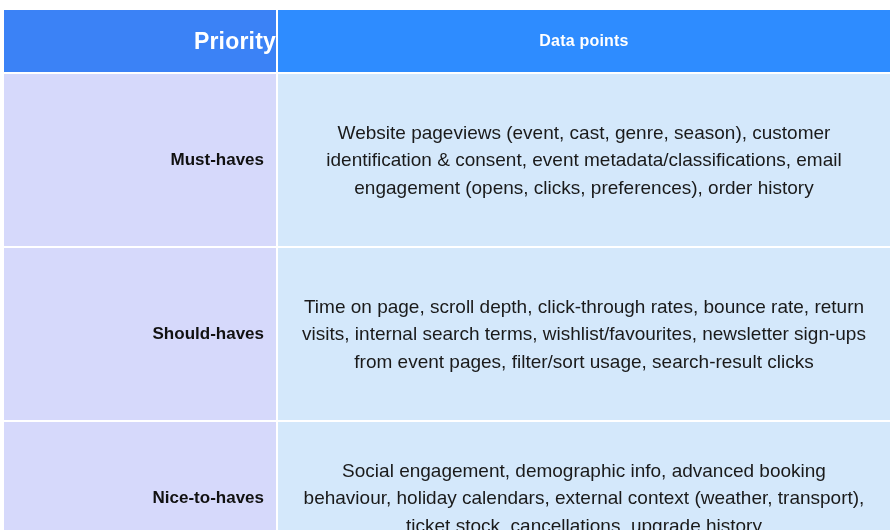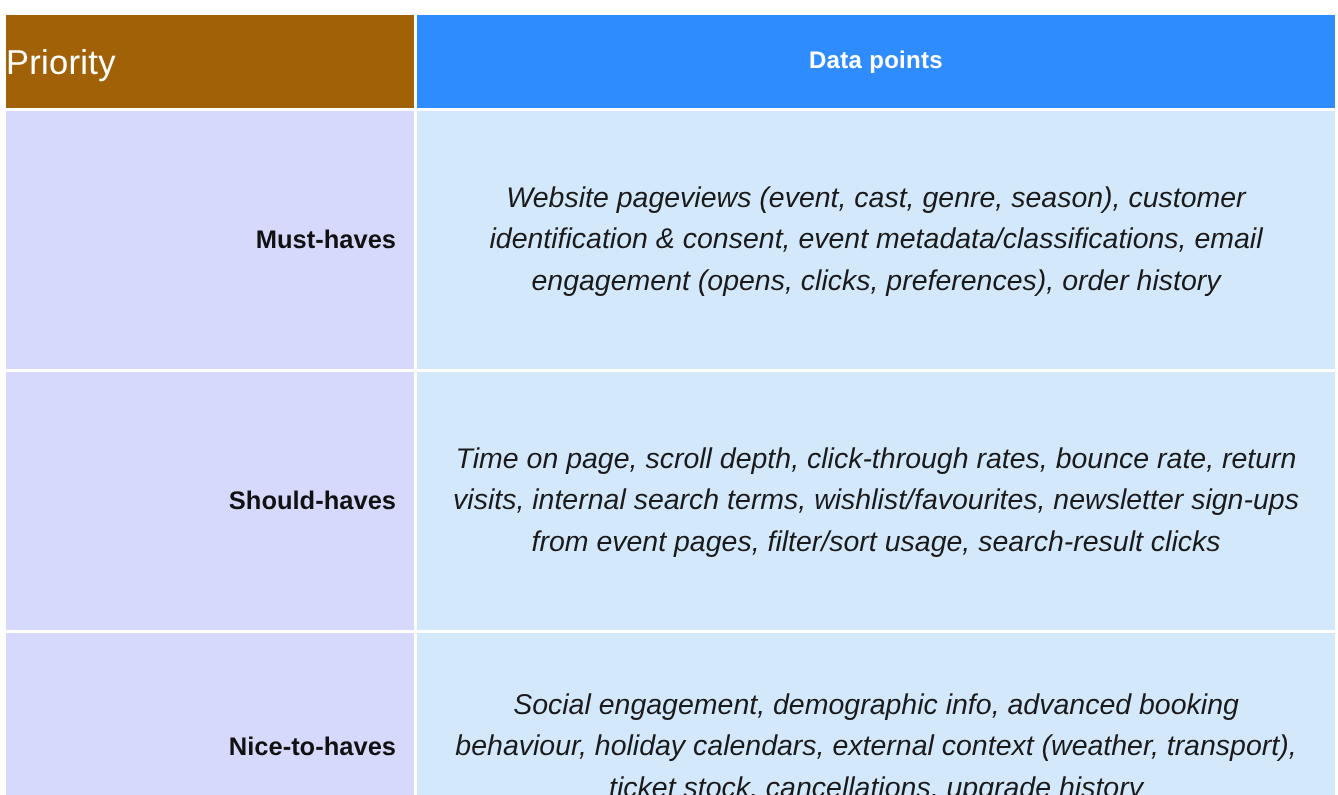--- a/index.html
+++ b/index.html
@@ -27,25 +27,25 @@
     table-layout: fixed;
   }
   th, td {
     padding: 0;
     vertical-align: middle;
   }
   col.col-priority { width: 272px; }
   col.col-data { width: 612px; }
 
   th.header-priority {
-    background: #a16207;
+    background: #3b82f6;
     color: #ffffff;
     font-size: 23px;
-    font-weight: normal;
-    text-align: left;
+    font-weight: bold;
+    text-align: right;
     height: 62px;
     letter-spacing: 0.2px;
   }
   th.header-data {
     background: #2e8cff;
     color: #ffffff;
     font-size: 16px;
     font-weight: bold;
     text-align: center;
     height: 62px;
@@ -60,21 +60,20 @@
     padding: 10px 12px;
   }
   td.cell-data {
     background: #d4e8fb;
     color: #1a1a1a;
     font-size: 19px;
     font-weight: normal;
     text-align: center;
     line-height: 1.45;
     padding: 16px 22px;
-    font-style: italic;
   }
   tr.row-1 td { height: 140px; }
   tr.row-2 td { height: 140px; }
   tr.row-3 td { height: 120px; }
 
   .shadow-strip {
     position: absolute;
     left: 34px;
     top: 470px;
     width: 824px;

